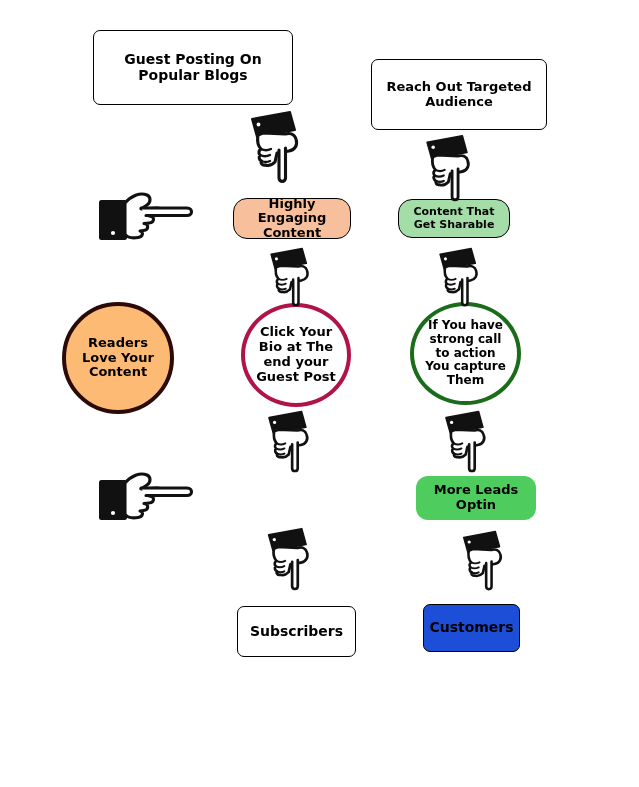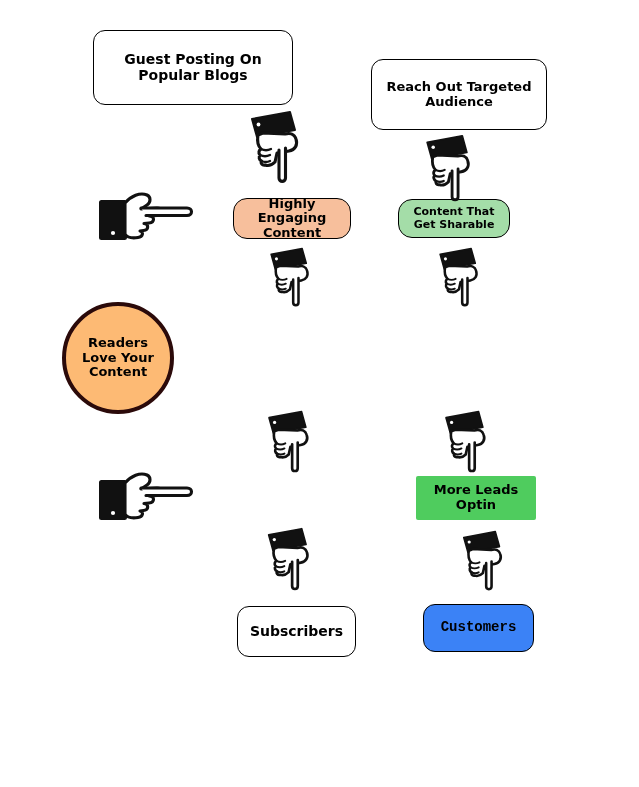--- a/index.html
+++ b/index.html
@@ -29,32 +29,32 @@
     font-weight: bold;
     color: #000000;
     line-height: 1.12;
     white-space: pre-line;
   }
 
   
   .rbox {
     background: #ffffff;
     border: 1.6px solid #000000;
-    border-radius: 12px;
+    border-radius: 7px;
   }
 
   
   .cbox {
     border: 1.6px solid #000000;
     border-radius: 14px;
   }
 
   
   .pbox {
-    border-radius: 2px;
+    border-radius: 12px;
     border: none;
   }
 
   
   .circle {
     position: absolute;
     box-sizing: border-box;
     display: flex;
     align-items: center;
     justify-content: center;
@@ -82,24 +82,33 @@
 Popular Blogs</div>
     <div class="node rbox" style="left: 371px; top: 59px; width: 176px; height: 71px; font-size: 13px; background: rgb(255, 255, 255);">Reach Out Targeted
 Audience</div>
     <div class="node cbox" style="left: 233px; top: 198px; width: 118px; height: 41px; font-size: 13px; background: rgb(247, 191, 156);">Highly Engaging
 Content</div>
     <div class="node cbox" style="left: 398px; top: 199px; width: 112px; height: 39px; font-size: 11px; background: rgb(164, 221, 168);">Content That
 Get Sharable</div>
     <div class="circle" style="left: 62px; top: 302px; width: 112px; height: 112px; font-size: 13px; background: #fdba74; border: 4px solid rgb(43, 10, 10);">Readers
 Love Your
 Content</div>
+    <div class="circle" style="left: 241px; top: 303px; width: 110px; height: 104px; font-size: 13px; background: rgb(255, 255, 255); border: 4px solid rgb(176, 19, 74);">Click Your
+Bio at The
+end your
+Guest Post</div>
+    <div class="circle" style="left: 410px; top: 302px; width: 111px; height: 103px; font-size: 12px; background: rgb(255, 255, 255); border: 4px solid rgb(26, 107, 26);">If You have
+strong call
+to action
+You capture
+Them</div>
     <div class="node pbox" style="left: 416px; top: 476px; width: 120px; height: 44px; font-size: 13px; background: rgb(79, 204, 94); border: none;">More Leads
 Optin</div>
     <div class="node rbox" style="left: 237px; top: 606px; width: 119px; height: 51px; font-size: 14px; background: rgb(255, 255, 255);">Subscribers</div>
-    <div class="node rbox" style="left: 423px; top: 604px; width: 111px; height: 48px; font-size: 14px; background: #3b82f6; font-family: Liberation Mono, monospace;">Customers</div>
+    <div class="node rbox" style="left: 423px; top: 604px; width: 97px; height: 48px; font-size: 14px; background: #1d4ed8;">Customers</div>
     <div class="hand" style="left: 249px; top: 110px; width: 62px; height: 76px;">
   <svg width="62" height="76" viewBox="0 0 62 76" xmlns="http://www.w3.org/2000/svg">
     <g>
 
       <path d="M3 9 L41 2 L46 20 L8 27 Z" fill="#111111" stroke="#111111" stroke-width="2" stroke-linejoin="round"></path>
       <circle cx="9.5" cy="14.5" r="1.9" fill="#ffffff"></circle>
 
       <path d="M9 25
                C 8 31, 9 36, 12 39
                C 10 40, 9 43, 11 45

